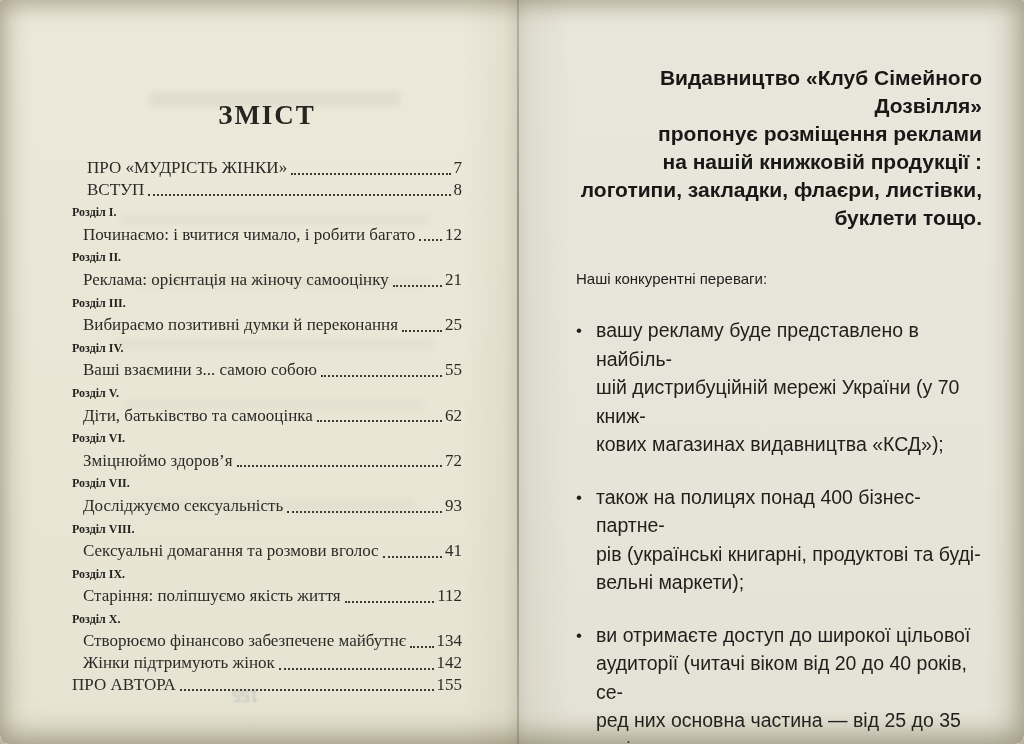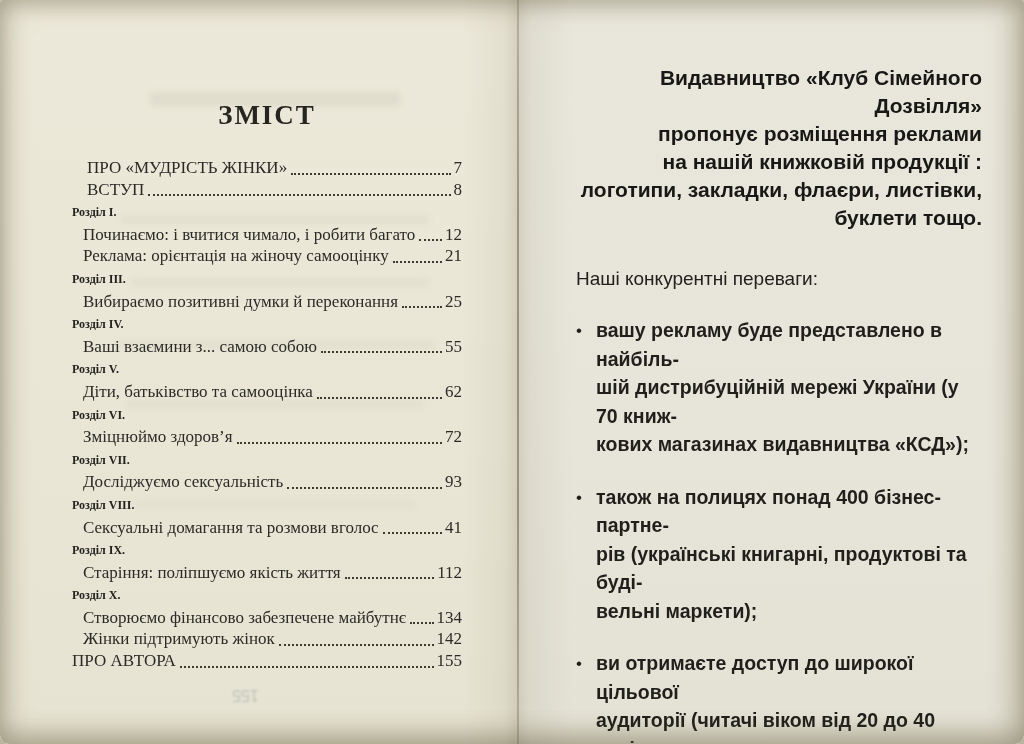--- a/index.html
+++ b/index.html
@@ -30,23 +30,23 @@
   .toc-row .lbl{white-space:nowrap;}
   .toc-row .dots{flex:1;border-bottom:2px dotted #3c3b33;margin:0 3px 4px 4px;min-width:10px;}
   .toc-row .pg{white-space:nowrap;}
   .front{padding-left:15px;}
   .chap-h{font-weight:700;font-size:12px;line-height:21.6px;margin-top:2px;color:#242320;}
   .chap-b{padding-left:11px;}
   .back-item{margin-top:0;}
   
   #ad-wrap{position:absolute;left:42px;top:64px;width:424px;color:#1d1c1a;
     font-family:"Liberation Sans", sans-serif;}
-  .prelines{white-space:pre-line;font-weight:bold;}
+  .prelines{white-space:pre-line;}
   #ad-heading{font-size:21px;line-height:28px;font-weight:700;text-align:right;color:#181816;margin:0 0 34px 0;}
-  #ad-intro{font-size:19px;line-height:26px;margin:0 18px 18px 18px;color:#22211e;}
+  #ad-intro{font-size:15px;line-height:26px;margin:0 18px 18px 18px;color:#22211e;}
   .bullet-row{display:flex;margin:24px 0 0 18px;font-size:19.5px;line-height:28.5px;color:#201f1c;}
   .bullet-mark{width:20px;flex:0 0 20px;font-size:17px;line-height:29px;}
   
   .smudge{position:absolute;border-radius:4px;filter:blur(3px);pointer-events:none;}
   .sm-l{background:rgba(122,120,102,0.10);}
   #ghost-155{position:absolute;left:232px;top:686px;font-size:16px;color:#7b8794;opacity:.38;
     transform:rotate(180deg);filter:blur(1px);font-family:"Liberation Sans",sans-serif;pointer-events:none;}
 </style>
 </head>
 <body>
@@ -76,20 +76,21 @@
         <span class="pg">8</span>
       </div>
 
       <div class="chap-h">Розділ I.</div>
       <div class="toc-row chap-b">
         <span class="lbl">Починаємо: і вчитися чимало, і робити багато</span>
         <span class="dots"></span>
         <span class="pg">12</span>
       </div>
 
+      <div class="chap-h">Розділ II.</div>
       <div class="toc-row chap-b">
         <span class="lbl">Реклама: орієнтація на жіночу самооцінку</span>
         <span class="dots"></span>
         <span class="pg">21</span>
       </div>
 
       <div class="chap-h">Розділ III.</div>
       <div class="toc-row chap-b">
         <span class="lbl">Вибираємо позитивні думки й переконання</span>
         <span class="dots"></span>

